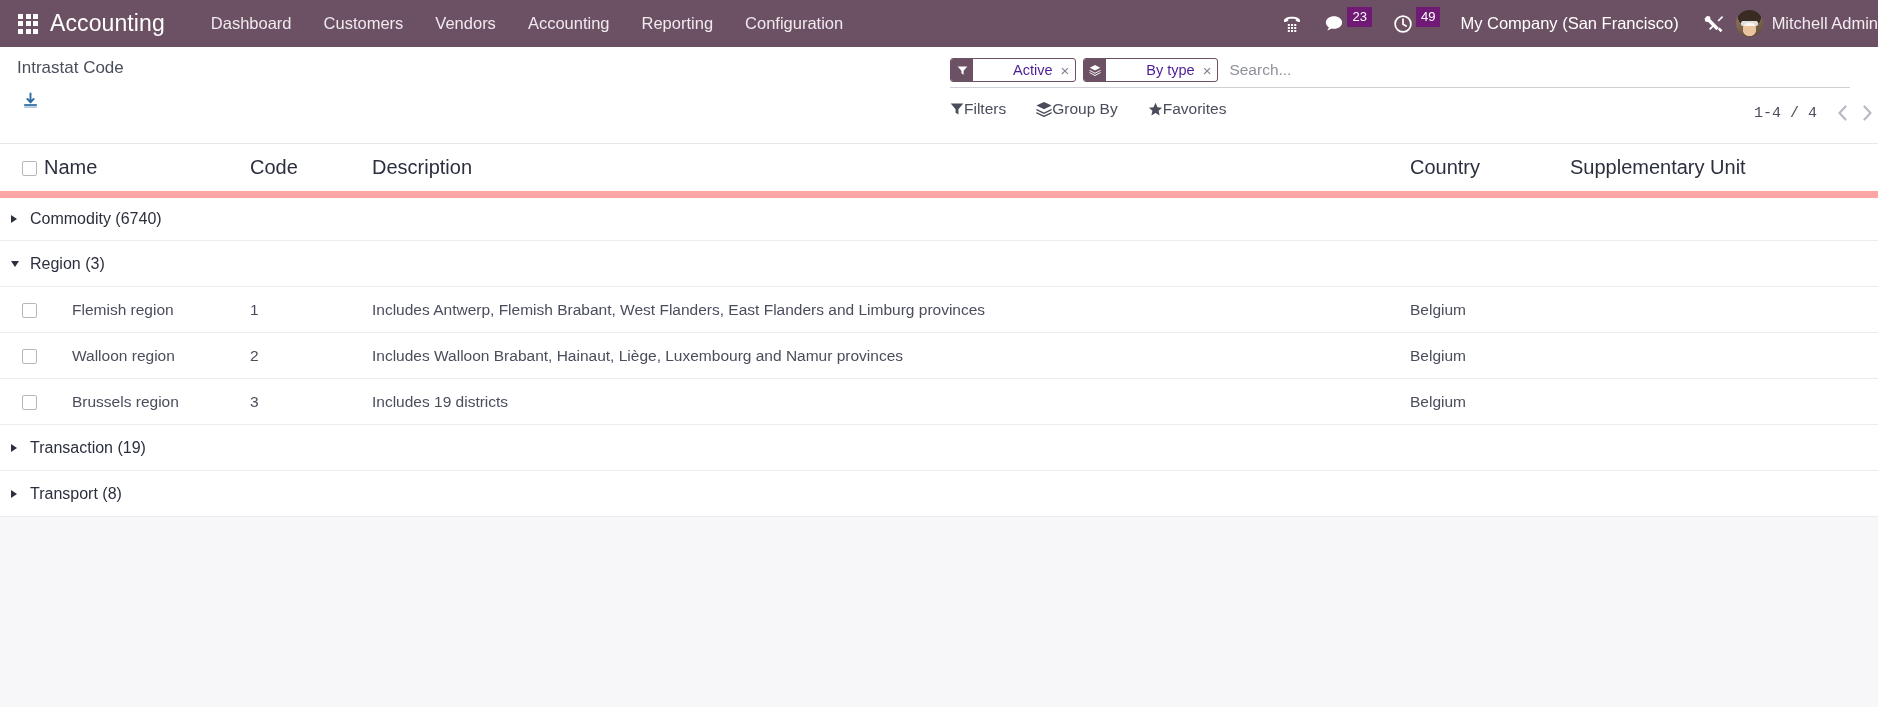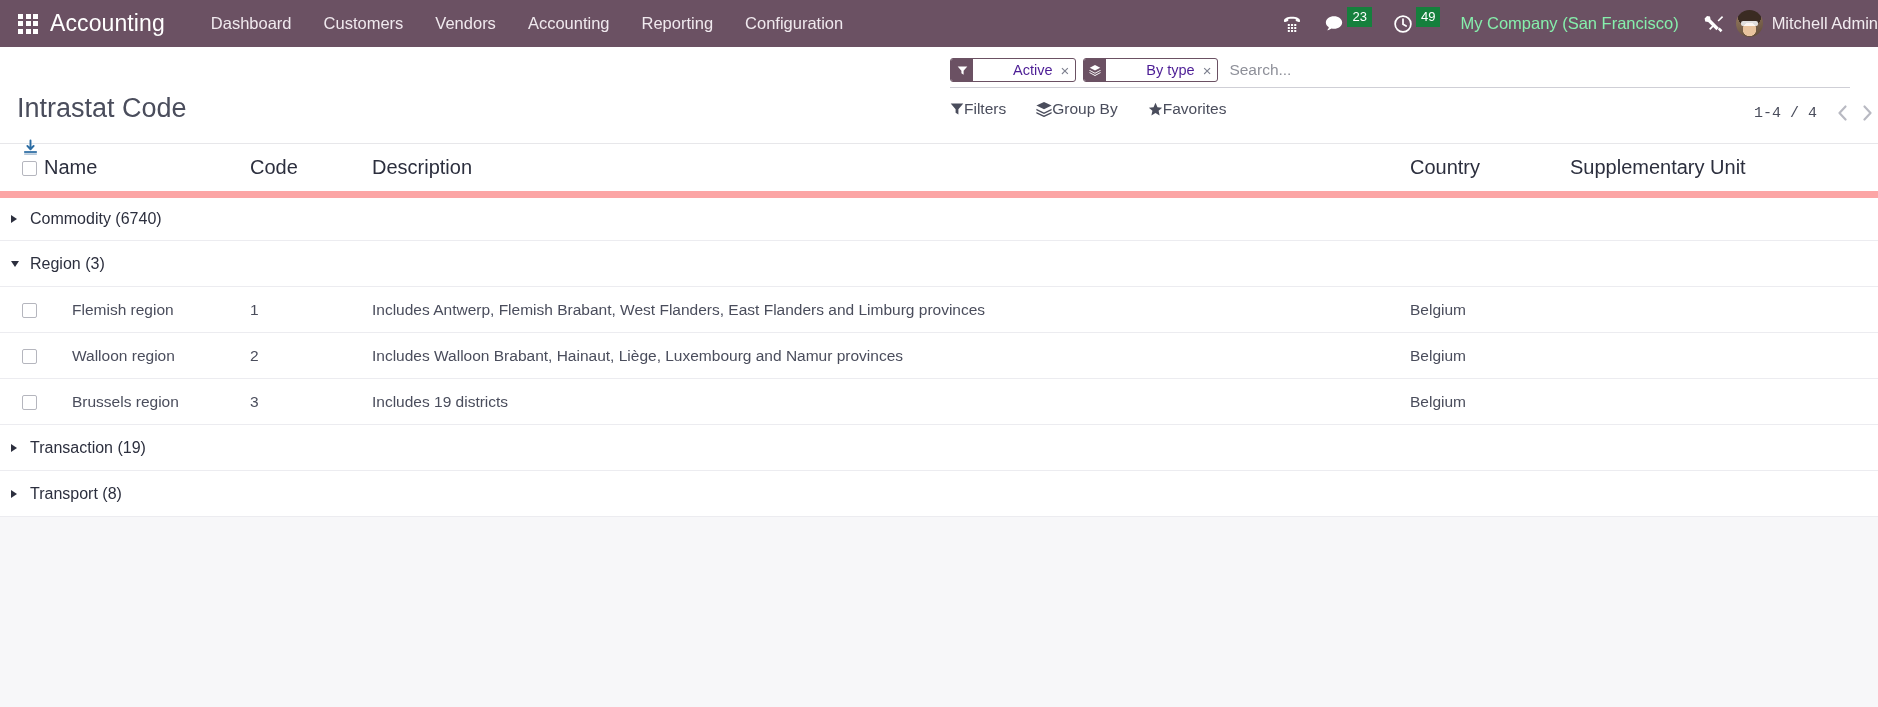--- a/index.html
+++ b/index.html
@@ -88,35 +88,35 @@
     align-items: center;
     justify-content: center;
     height: 47px;
     padding: 0 10px;
     cursor: pointer;
   }
   .nb-icon svg { display: block; }
 
   .badge {
     display: inline-block;
-    background: #15803d;
+    background: #701a75;
     color: #ffffff;
     font-size: 13px;
     line-height: 1;
     padding: 3px 5px 4px 5px;
     min-width: 21px;
     margin-left: 2px;
     position: relative;
     top: -7px;
     font-family: "Liberation Sans", sans-serif;
   }
 
   .company-name {
     font-size: 16.5px;
-    color: #86efac;
+    color: #ffffff;
     padding: 0 14px 0 10px;
     white-space: nowrap;
     cursor: pointer;
   }
 
   .avatar {
     width: 27px;
     height: 27px;
     border-radius: 50%;
     background:
@@ -151,26 +151,25 @@
     height: 97px;
     border-bottom: 1px solid #e7e7ea;
   }
 
   .cp-left {
     position: absolute;
     left: 17px;
     top: 10px;
   }
   .page-title {
-    font-size: 27px;
+    font-size: 17px;
     color: #4a4d5c;
     font-weight: 400;
     line-height: 1.3;
     white-space: nowrap;
-    margin-top: 34px;
   }
   .cp-buttons {
     margin-top: 10px;
     display: flex;
     align-items: center;
   }
   .icon-btn {
     display: inline-flex;
     align-items: center;
     justify-content: center;

